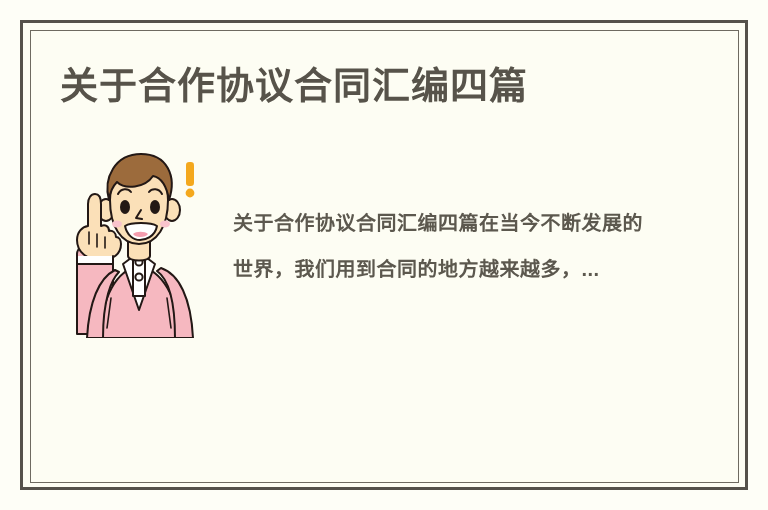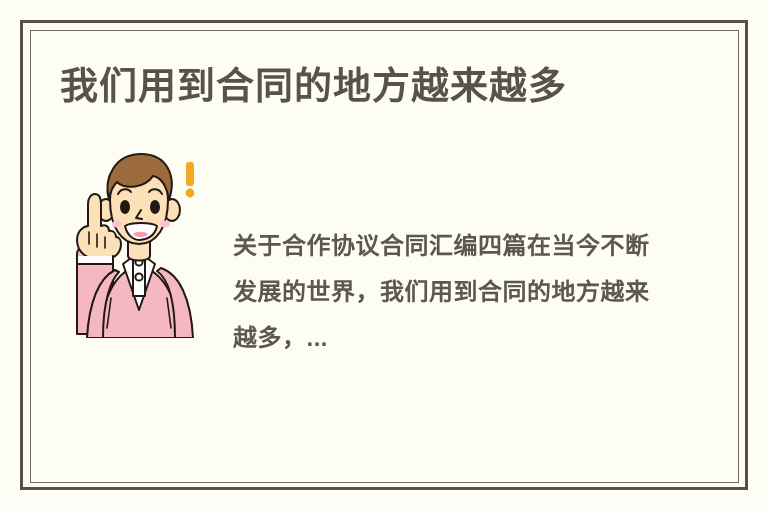--- a/index.html
+++ b/index.html
@@ -76,42 +76,42 @@
   }
   .illustration svg {
     display: block;
     width: 165px;
     height: 200px;
   }
 
   .excerpt {
     position: absolute;
     left: 233px;
-    top: 223px;
+    top: 200px;
     width: 420px;
-    font-size: 24px;
+    font-size: 20px;
     line-height: 46px;
     font-weight: 700;
     color: #5C584E;
     letter-spacing: 0.5px;
     text-align: left;
     word-break: break-all;
   }
 </style>
 </head>
 <body>
 
 <div class="page">
 
   <div class="frame-outer"></div>
   <div class="frame-inner"></div>
 
   <div class="content">
 
-    <div class="doc-title">我们用到合同的地方越来越多</div>
+    <div class="doc-title">关于合作协议合同汇编四篇</div>
 
     <div class="illustration">
       <svg viewBox="0 0 165 200" xmlns="http://www.w3.org/2000/svg">
         <g stroke="#231815" stroke-width="2" stroke-linecap="round" stroke-linejoin="round">
 
           <path d="M22 116 L22 196 L58 196 L58 120 C58 112 48 106 38 106 C29 106 22 110 22 116 Z" fill="#F6B8C0"></path>
 
           <path d="M46 200 C46 158 62 132 84 128 C106 132 124 158 124 200 Z" fill="#F6B8C0"></path>
 
           <path d="M106 130 C124 136 136 160 138 200 L120 200 C120 160 112 140 102 133 Z" fill="#F6B8C0"></path>

